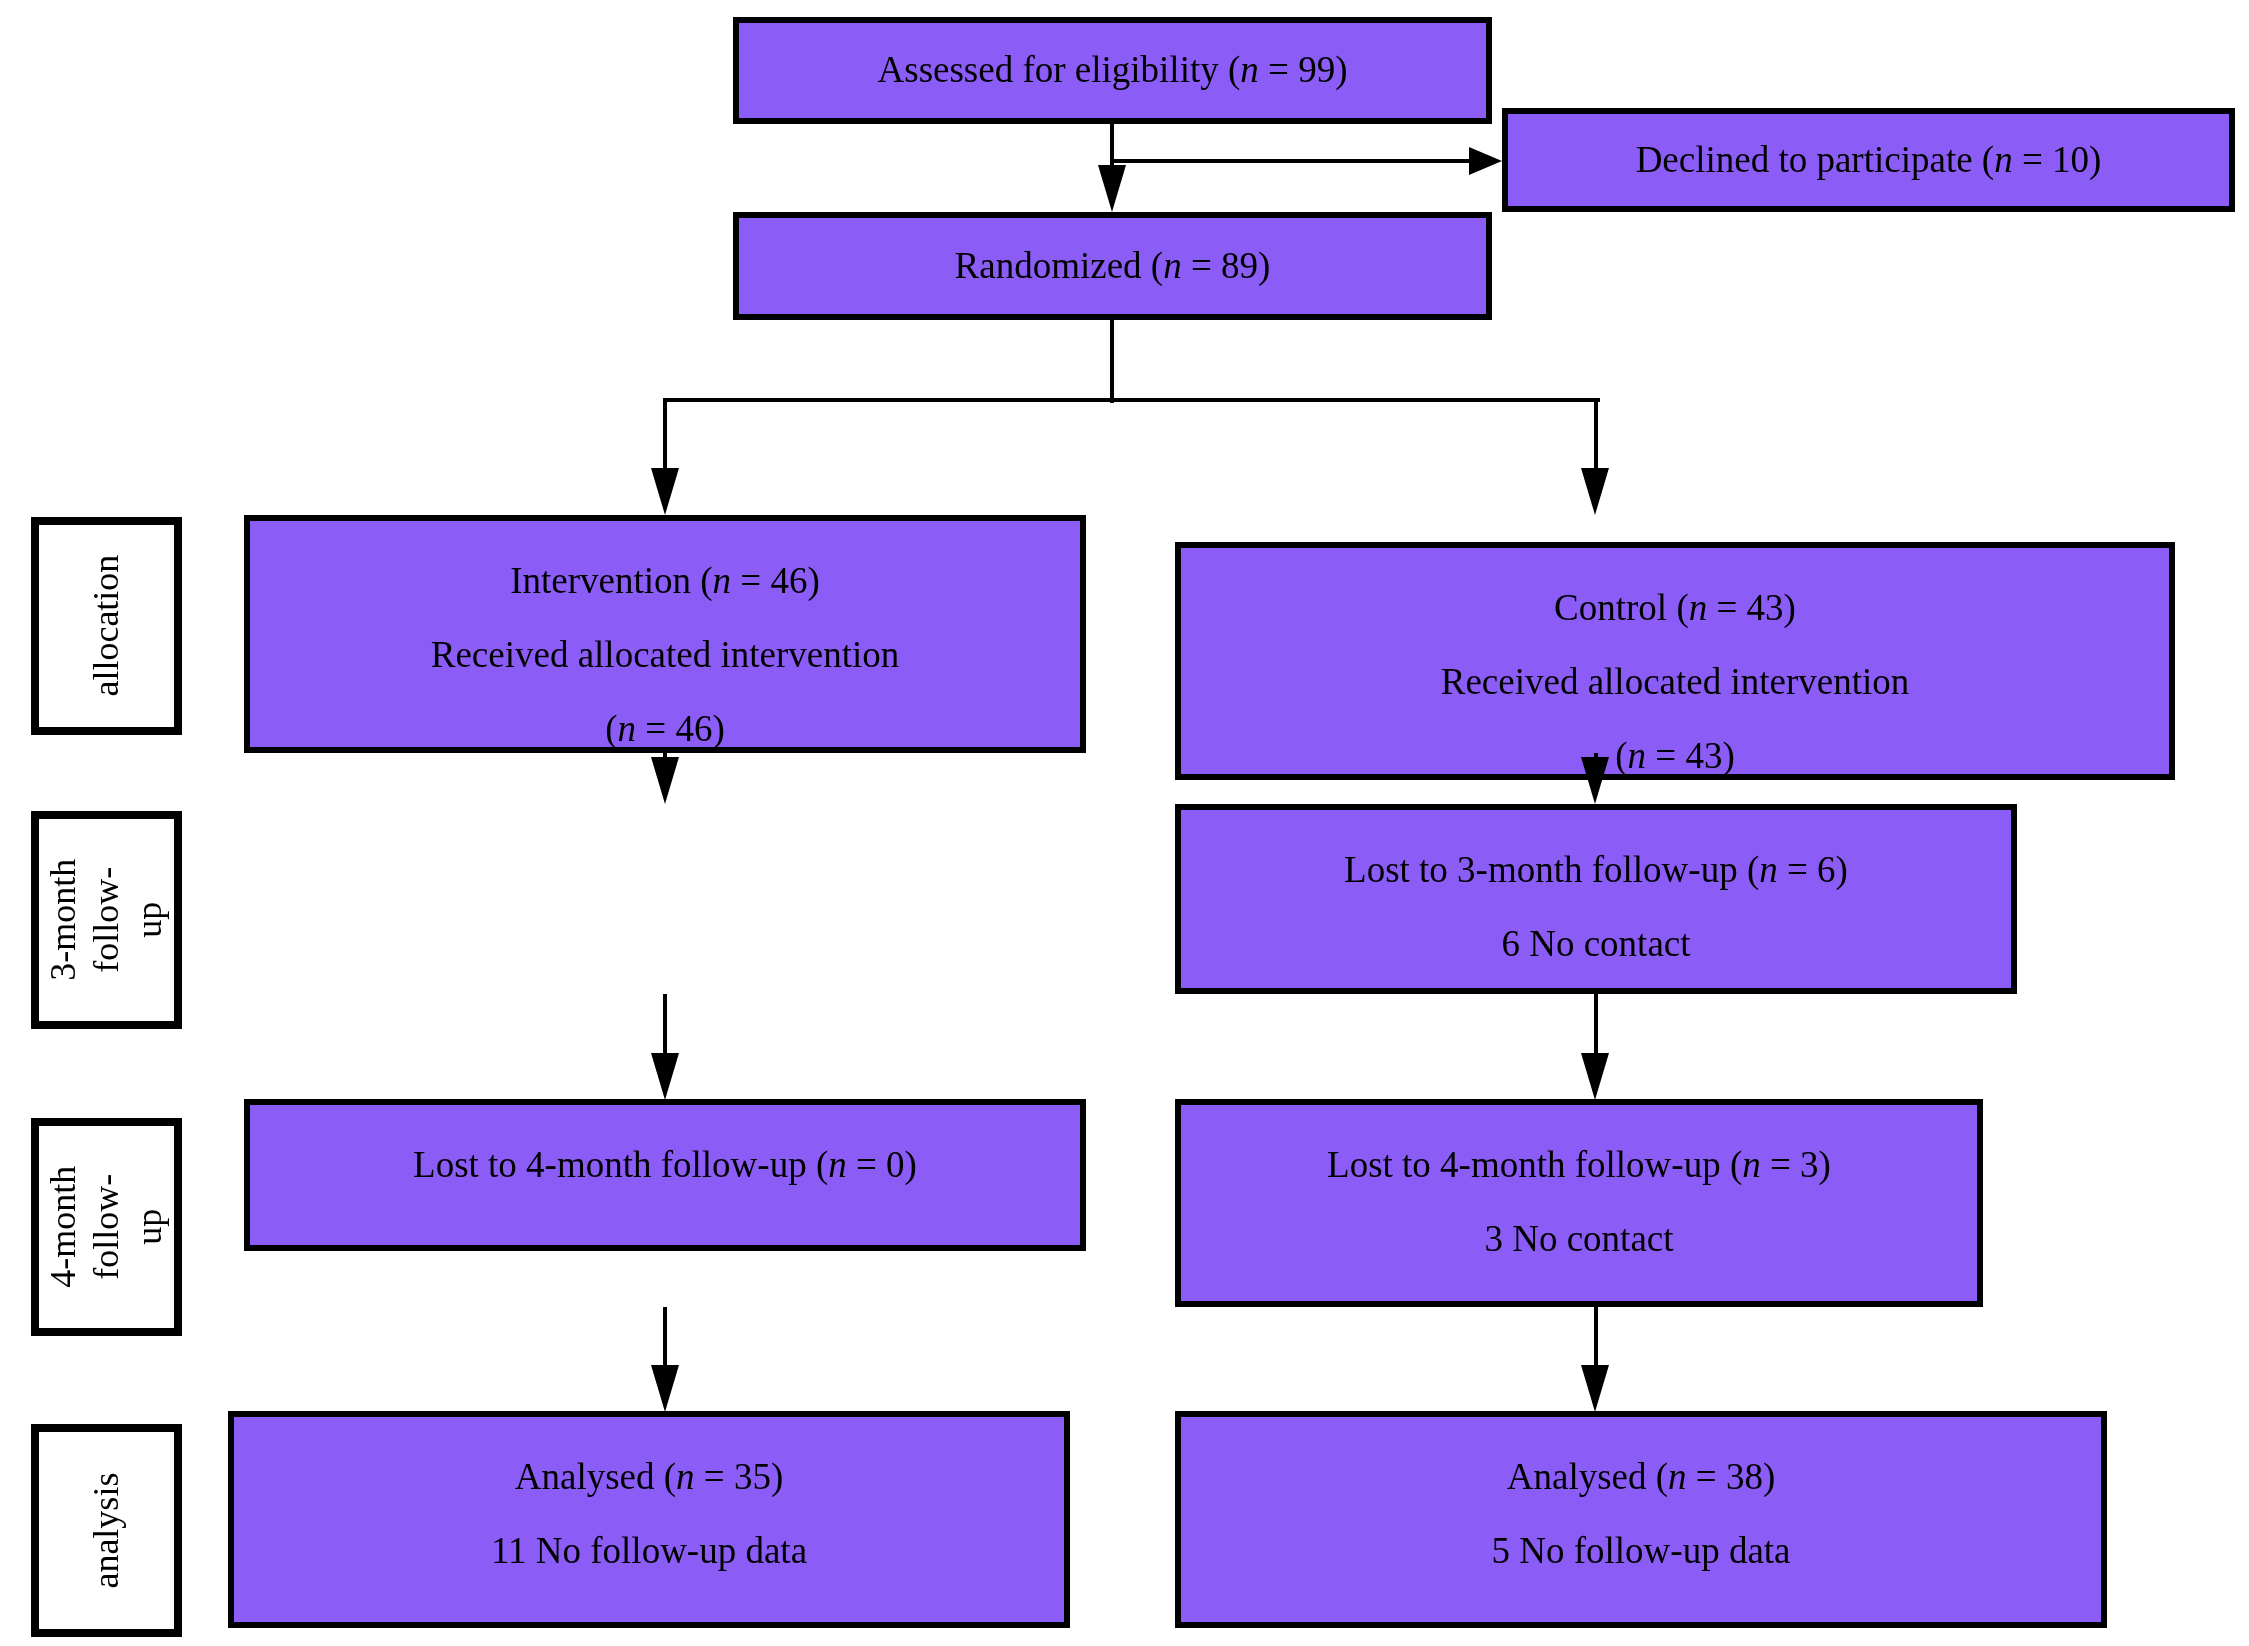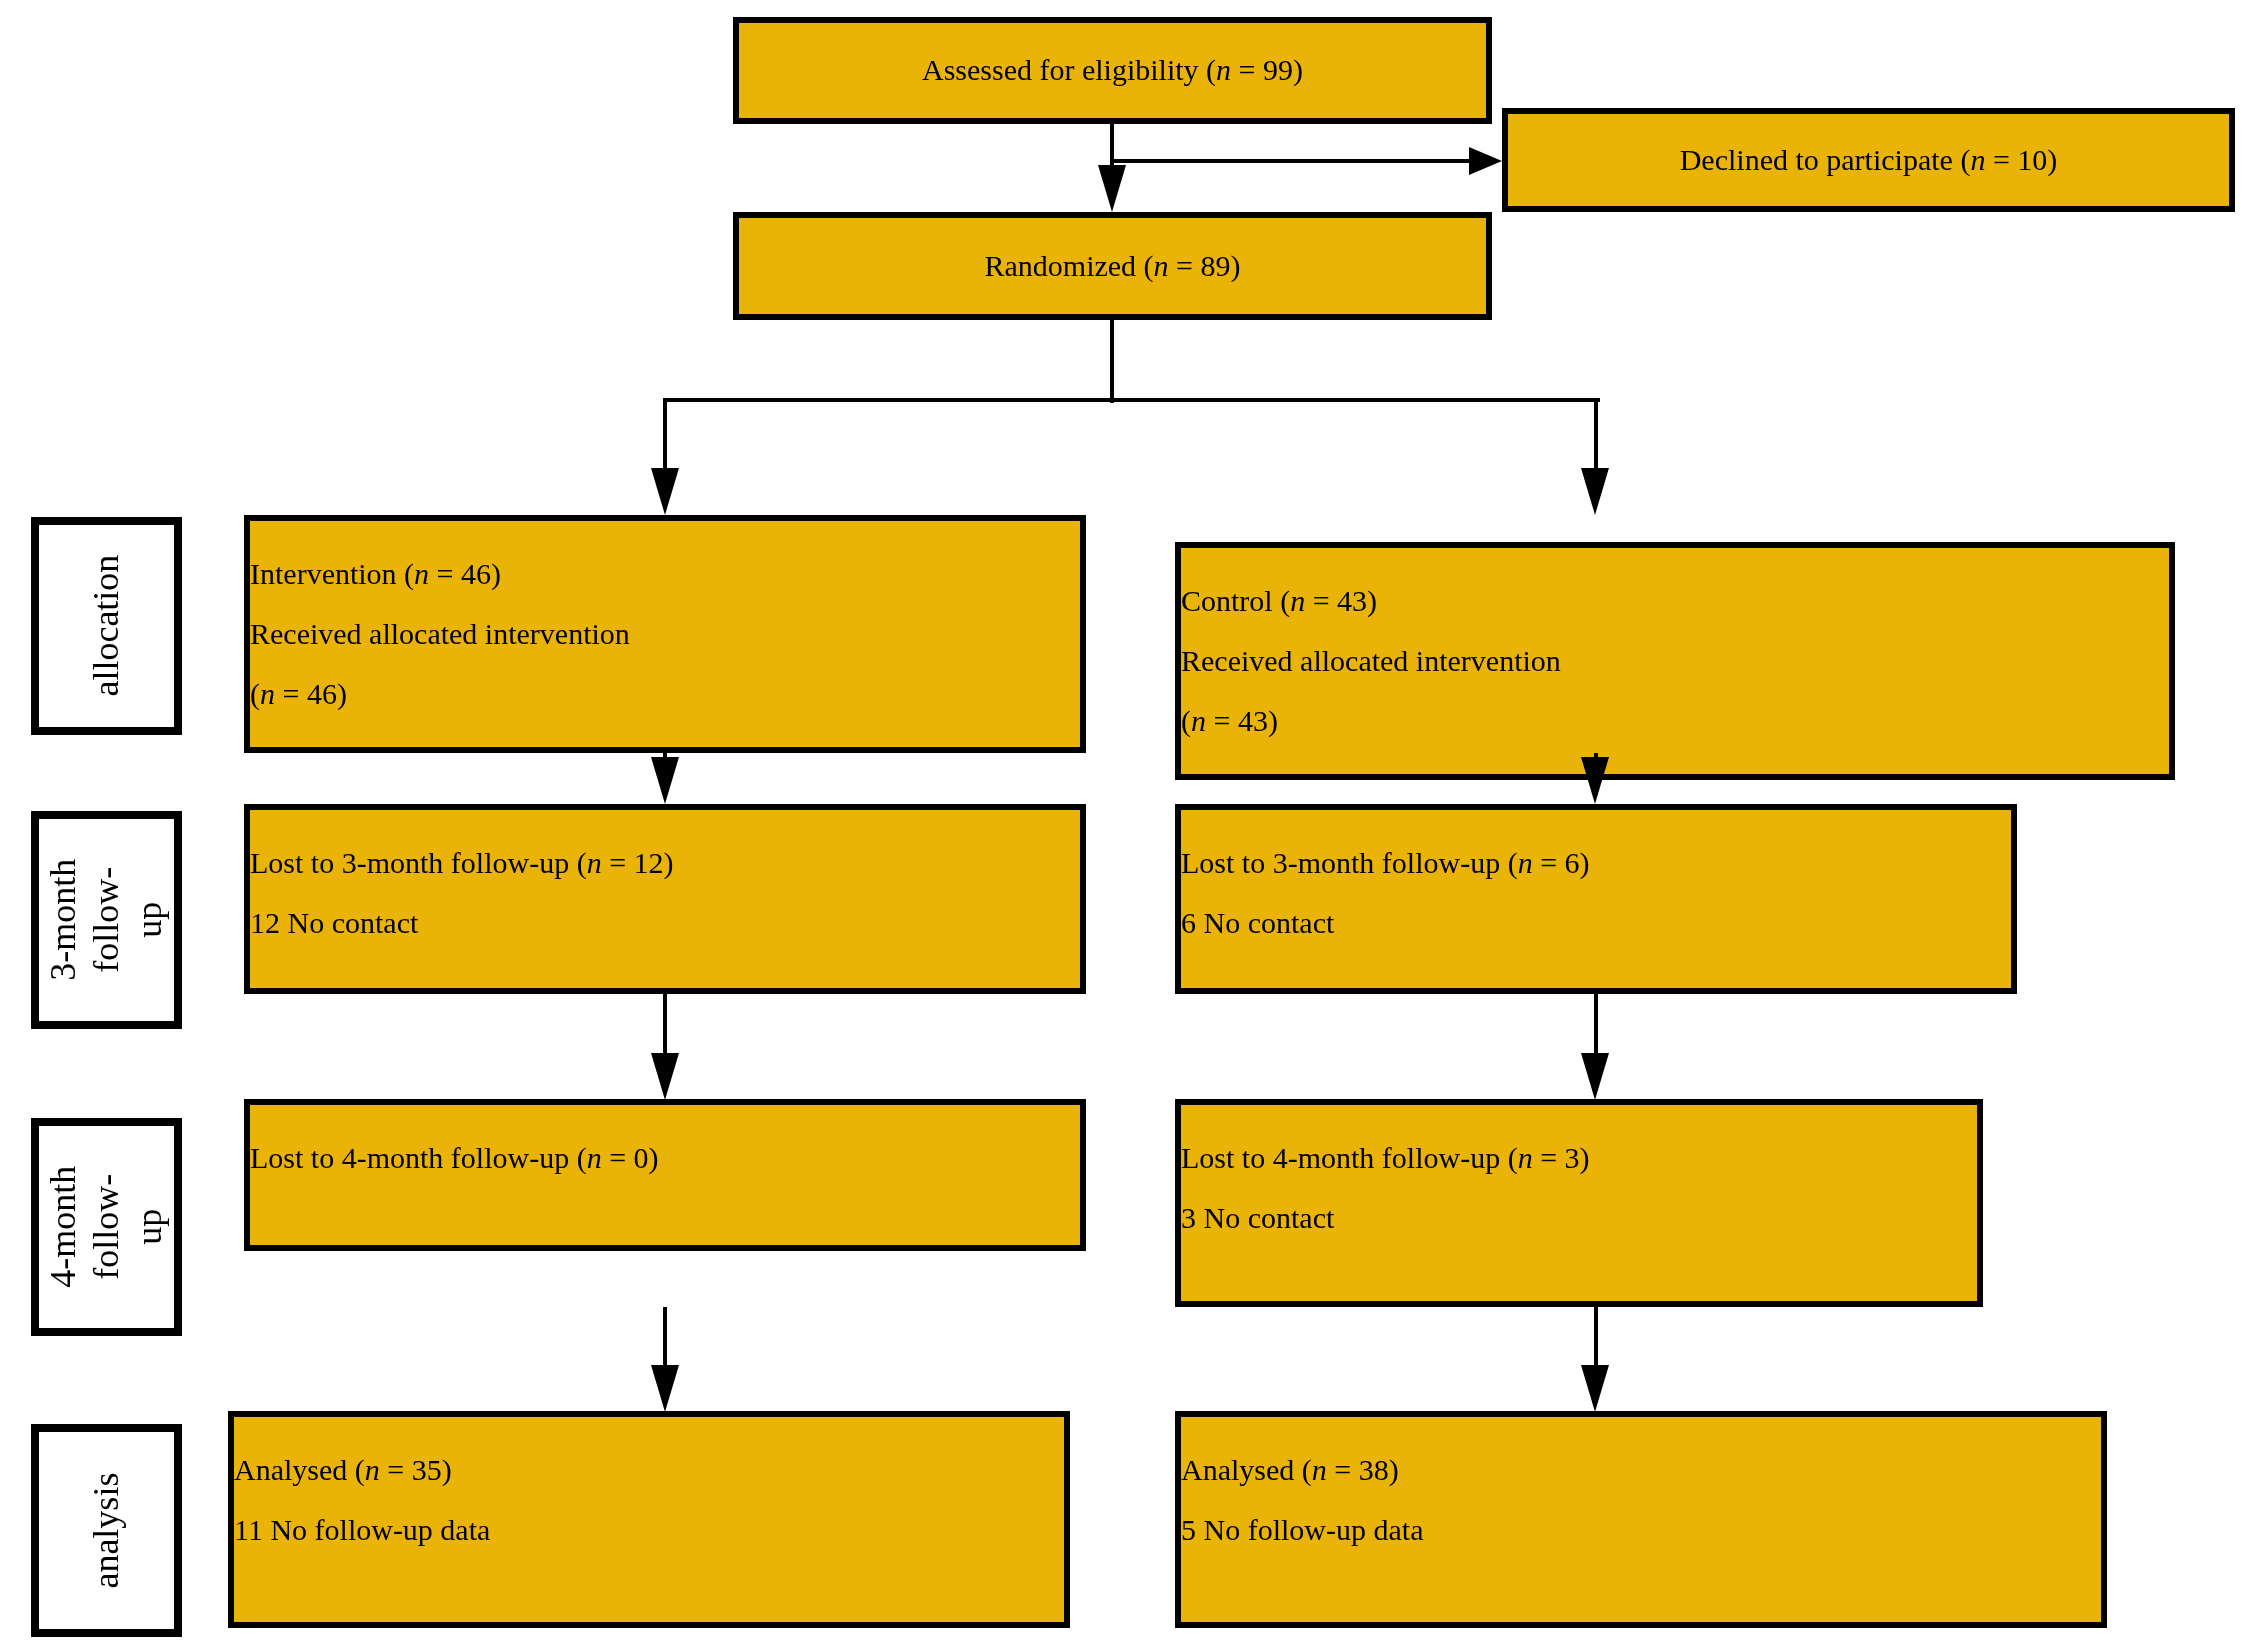--- a/index.html
+++ b/index.html
@@ -8,22 +8,23 @@
     width: 2250px;
     height: 1646px;
     background: #ffffff;
     font-family: "Liberation Serif", "DejaVu Serif", serif;
     color: #000000;
   }
   .box {
     position: absolute;
     box-sizing: border-box;
     border: 6.2px solid #000000;
-    background: #eab308;
-    font-size: 30px;
+    background: #8b5cf6;
+    text-align: center;
+    font-size: 37px;
     line-height: 2.0;
   }
   .box.center {
     display: flex;
     align-items: center;
     justify-content: center;
   }
   .btext { padding-top: 3.1px; margin-top: 20px; }
   .sidebox {
     position: absolute;
@@ -98,26 +99,20 @@
     </div>
   </div>
   <div class="box" style="left:1175px;top:542px;width:1000px;height:238px">
     <div class="btext">
       <div>Control (<i>n</i> = 43)</div>
       <div>Received allocated intervention</div>
       <div>(<i>n</i> = 43)</div>
     </div>
   </div>
 
-  <div class="box" style="left:244px;top:804px;width:842px;height:190px">
-    <div class="btext">
-      <div>Lost to 3-month follow-up (<i>n</i> = 12)</div>
-      <div>12 No contact</div>
-    </div>
-  </div>
   <div class="box" style="left:1175px;top:804px;width:842px;height:190px">
     <div class="btext">
       <div>Lost to 3-month follow-up (<i>n</i> = 6)</div>
       <div>6 No contact</div>
     </div>
   </div>
 
   <div class="box" style="left:244px;top:1099px;width:842px;height:152px">
     <div class="btext">
       <div>Lost to 4-month follow-up (<i>n</i> = 0)</div>

